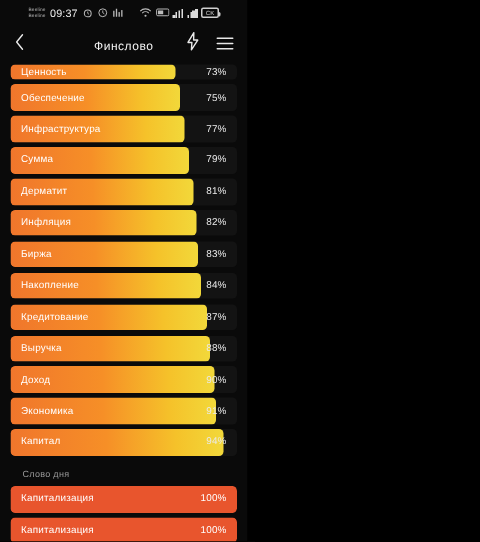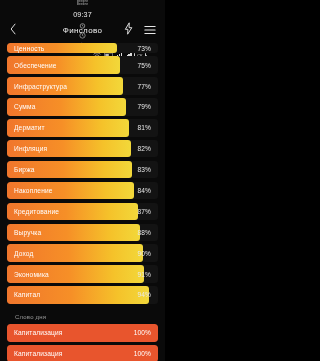--- a/index.html
+++ b/index.html
@@ -7,21 +7,21 @@
     width:165px; height:361px;
     background:#000;
     font-family:"Liberation Sans", sans-serif;
     overflow:hidden;
   }
   #app { position:relative; width:165px; height:361px; background:#0a0a0a; overflow:hidden; }
 
   
   .statusbar {
     height:17px; display:flex; align-items:center;
-    padding:0 19px; color:#d8d8d8; font-size:6px; gap:3px;flex-direction:column;
+    padding:0 19px; color:#d8d8d8; font-size:6px; gap:3px;
   }
   .sb-logo { display:flex; flex-direction:column; line-height:1.05; font-size:3.2px; color:#b9b9b9; letter-spacing:.1px; }
   .sb-time { font-size:7.2px; color:#ededed; letter-spacing:.1px; }
   .sb-ic { opacity:.85; display:inline-flex; align-items:center; }
   .sb-right { margin-left:auto; display:flex; align-items:center; gap:2.5px; }
   .bars { display:inline-flex; align-items:flex-end; gap:.7px; height:6px; }
   .bars i { display:block; width:1.2px; background:#dcdcdc; }
   .bars i:nth-child(1){height:2px}.bars i:nth-child(2){height:3.2px}
   .bars i:nth-child(3){height:4.4px}.bars i:nth-child(4){height:6px}
   .batt { width:12px; height:6.5px; border:.7px solid #cfcfcf; border-radius:1.5px;

